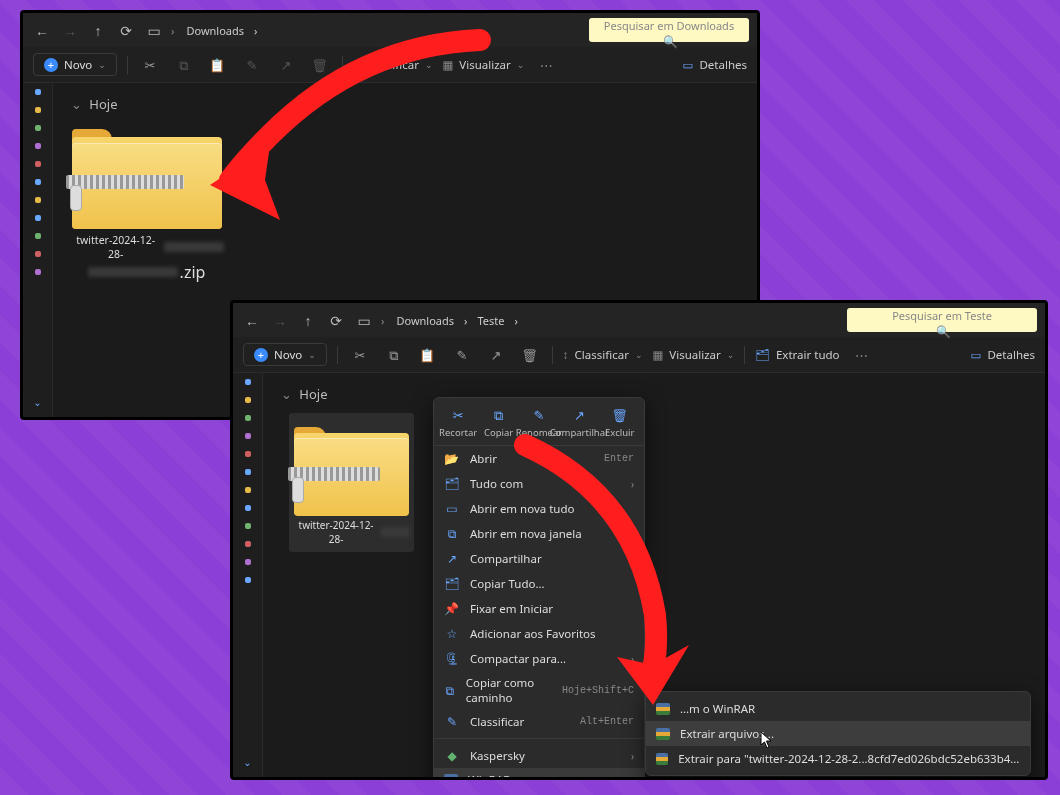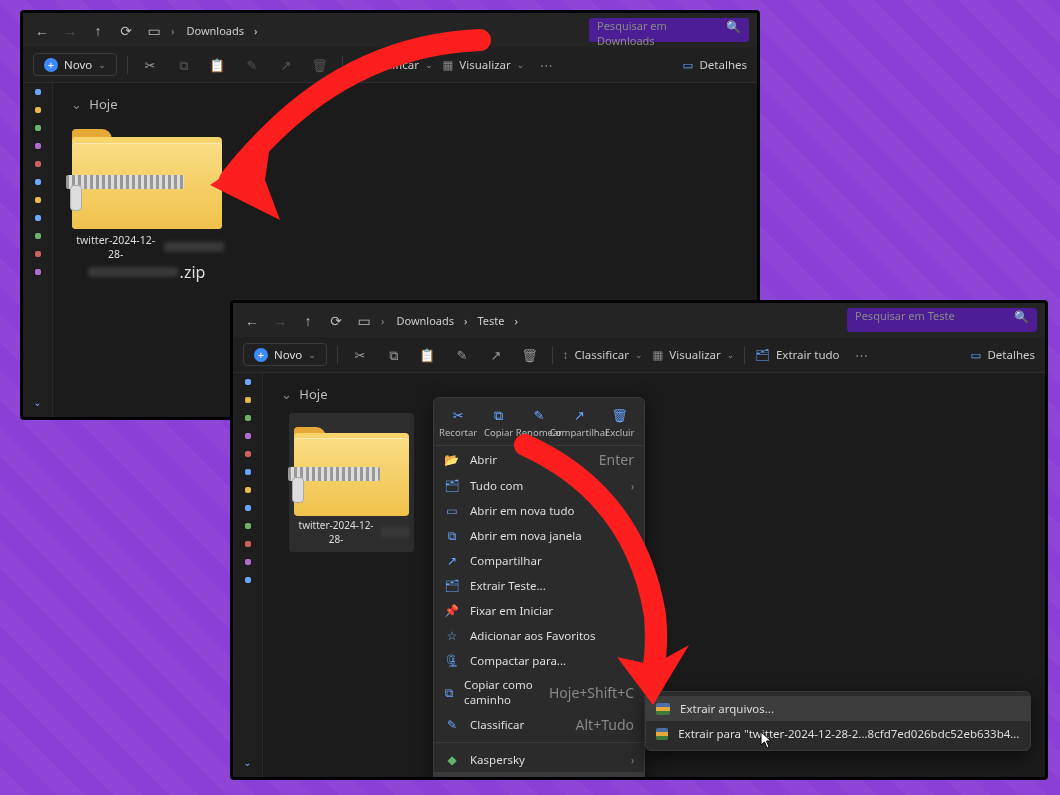--- a/index.html
+++ b/index.html
@@ -34,22 +34,22 @@
   .navbar { height: 34px; background:#242424; display:flex; align-items:center; padding:0 8px; gap:6px; }
   .nav-icon {
     width: 22px; height: 22px; display:flex; align-items:center; justify-content:center;
     color:#bbb; border-radius:3px; font-size:14px;
   }
   .nav-icon.disabled { color:#555; }
   .breadcrumb { display:flex; align-items:center; gap:10px; margin-left:6px; flex:1; }
   .breadcrumb span { color:#ccc; }
   .chevron-r { color:#888; }
   .search-box {
-    width: 160px; height: 24px; background:#4c1d95; border-radius:3px;
-    display:flex; padding:0 8px; color:#888; font-size:11px;
+    width: 160px; height: 24px; background:#fef9c3; border-radius:3px;
+    display:flex; align-items:center; padding:0 8px; color:#888; font-size:11px;flex-direction:column;
   }
   .search-box .spacer { flex:1; }
   .search-ico { font-size:12px; color:#888; margin-left:4px; }
 
   
   .toolbar { height: 36px; background:#202020; display:flex; align-items:center; padding:0 10px; gap:10px; border-bottom:1px solid #2c2c2c;}
   .btn-new {
     display:flex; align-items:center; gap:6px; padding:3px 10px;
     border:1px solid #3a3a3a; border-radius:4px; color:#ddd; font-size:11.5px;
   }
@@ -135,21 +135,21 @@
     position:relative;
   }
   .ctx-item.hover { background:#3a3a3a; }
   .ctx-item .ico { width:16px; text-align:center; color:#6aa7ff; font-size:12px; }
   .ctx-item .ico.yellow { color:#e6b94a; }
   .ctx-item .ico.green { color:#5fb36f; }
   .ctx-item .ico.rar {
     width:14px; height:12px; background:linear-gradient(#4a6fa5 33%, #e6a937 33% 66%, #3a7d3a 66%);
     border-radius:2px; display:inline-block;
   }
-  .ctx-item .hint { margin-left:auto; color:#888; font-size:14px; }
+  .ctx-item .hint { margin-left:auto; color:#888; font-size:10px;font-family:Liberation Mono, monospace; }
   .ctx-item .sub-chev { margin-left:auto; color:#888; font-size:10px; }
   .ctx-div { height:1px; background:#3a3a3a; margin:4px 0; }
 
   
   .submenu {
     position:absolute; width: 386px;
     background:#2b2b2b; border:1px solid #3a3a3a; border-radius:6px;
     box-shadow: 0 6px 20px rgba(0,0,0,0.6);
     padding:4px 0; font-size:11.5px; color:#ddd;
     z-index:6;
@@ -398,21 +398,21 @@
         <div class="ctx-item">
           <span class="ico">⧉</span>
           <span>Abrir em nova janela</span>
         </div>
         <div class="ctx-item">
           <span class="ico">↗</span>
           <span>Compartilhar</span>
         </div>
         <div class="ctx-item">
           <span class="ico">🗂</span>
-          <span>Extrair Teste...</span>
+          <span>Copiar Tudo...</span>
         </div>
         <div class="ctx-item">
           <span class="ico">📌</span>
           <span>Fixar em Iniciar</span>
         </div>
         <div class="ctx-item">
           <span class="ico">☆</span>
           <span>Adicionar aos Favoritos</span>
         </div>
         <div class="ctx-item">
@@ -421,37 +421,41 @@
           <span class="sub-chev">›</span>
         </div>
         <div class="ctx-item">
           <span class="ico">⧉</span>
           <span>Copiar como caminho</span>
           <span class="hint">Hoje+Shift+C</span>
         </div>
         <div class="ctx-item">
           <span class="ico">✎</span>
           <span>Classificar</span>
-          <span class="hint">Alt+Tudo</span>
+          <span class="hint">Alt+Enter</span>
         </div>
         <div class="ctx-div"></div>
         <div class="ctx-item">
           <span class="ico green">◆</span>
           <span>Kaspersky</span>
           <span class="sub-chev">›</span>
         </div>
         <div class="ctx-item hover">
           <span class="ico rar"></span>
           <span>WinRAR</span>
           <span class="sub-chev">›</span>
         </div>
 
       </div>
 
       <div class="submenu" style="left:382px; top:318px;">
+        <div class="ctx-item">
+          <span class="ico rar"></span>
+          <span>…m o WinRAR</span>
+        </div>
         <div class="ctx-item selected">
           <span class="ico rar"></span>
           <span>Extrair arquivos...</span>
         </div>
         <div class="ctx-item">
           <span class="ico rar"></span>
           <span style="white-space:nowrap; overflow:hidden; text-overflow:ellipsis;">Extrair para "twitter-2024-12-28-2...8cfd7ed026bdc52eb633b4478e0678\"</span>
         </div>
       </div>
 

